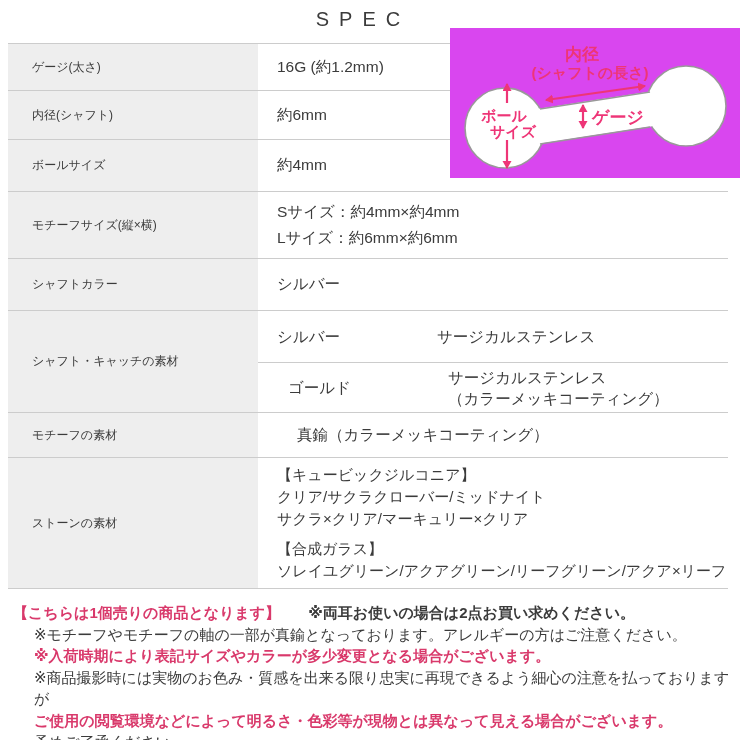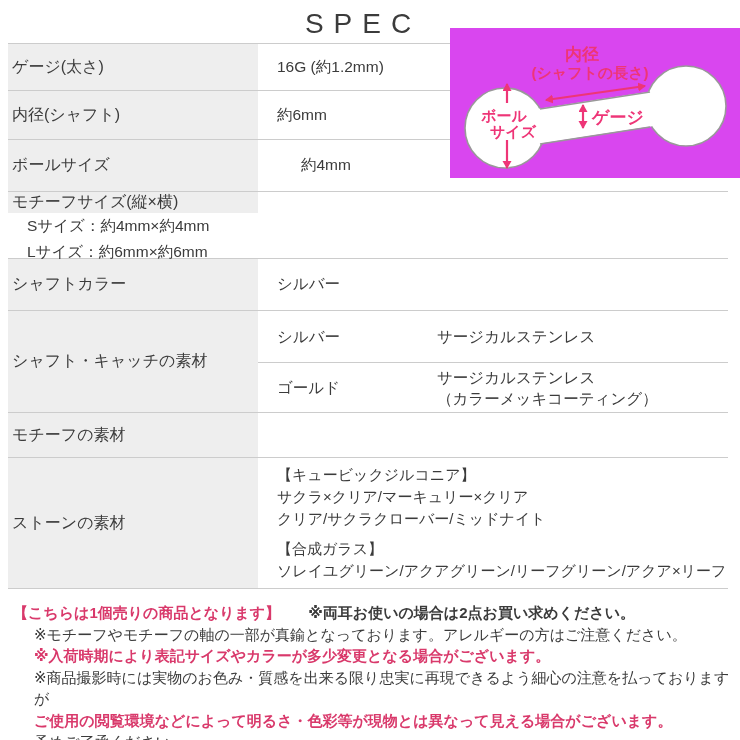--- a/index.html
+++ b/index.html
@@ -14,48 +14,48 @@
   body{
     position:relative;
     background:#ffffff;
     font-family:"Liberation Sans","DejaVu Sans",sans-serif;
     color:var(--text);
     overflow:hidden;
   }
   .page-title{
     position:absolute;top:8px;left:0;width:726px;
     text-align:center;
-    font-size:28px;letter-spacing:10px;
+    font-size:20px;letter-spacing:10px;
     color:var(--text);
   }
   
   .spec-table{
     position:absolute;left:8px;top:43px;width:720px;
     border-top:1px solid var(--border);
   }
   .spec-row{display:flex;border-bottom:1px solid var(--border);}
   .spec-label{
     width:250px;background:var(--label-bg);
     display:flex;align-items:center;
-    padding-left:4px;
-    font-size:16px;color:var(--text);
+    padding-left:24px;
+    font-size:12px;color:var(--text);
   }
   .spec-value{
     flex:1;display:flex;flex-direction:column;justify-content:center;
     padding-left:19px;font-size:15.5px;color:var(--text);
   }
-  .r1{height:47px;} .r2{height:49px;} .r3{height:52px;gap:24px;}
-  .r4{height:67px;flex-direction:column;} .r5{height:52px;} .r6{height:102px;}
+  .r1{height:47px;} .r2{height:49px;} .r3{height:52px;}
+  .r4{height:67px;} .r5{height:52px;} .r6{height:102px;}
   .r7{height:45px;gap:20px;} .r8{height:131px;}
   .vline{line-height:26px;}
   
   .r6 .spec-value{padding:0;}
   .sub-row{display:flex;align-items:center;padding-left:19px;}
   .sub-row-1{height:52px;border-bottom:1px solid var(--border);}
-  .sub-row-2{height:49px;}
+  .sub-row-2{height:49px;margin-left:11px;}
   .mat-color{width:160px;line-height:21px;}
   .mat-name{flex:1;line-height:21px;}
   
   .stone-group{line-height:22px;font-size:15px;}
   .stone-group + .stone-group{margin-top:8px;}
   
   .diagram-box{
     position:absolute;left:450px;top:28px;width:290px;height:150px;
     background:#d946ef;
   }
@@ -133,29 +133,32 @@
         <div class="mat-name">
           <div>サージカルステンレス</div>
           <div>（カラーメッキコーティング）</div>
         </div>
       </div>
     </div>
   </div>
 
   <div class="spec-row r7">
     <div class="spec-label">モチーフの素材</div>
+    <div class="spec-value">
+        <span>真鍮（カラーメッキコーティング）</span>
+      </div>
   </div>
 
   <div class="spec-row r8">
     <div class="spec-label">ストーンの素材</div>
     <div class="spec-value">
       <div class="stone-group">
         <div>【キュービックジルコニア】</div>
+        <div>クリア/サクラクローバー/ミッドナイト</div>
         <div>サクラ×クリア/マーキュリー×クリア</div>
-        <div>クリア/サクラクローバー/ミッドナイト</div>
       </div>
       <div class="stone-group">
         <div>【合成ガラス】</div>
         <div>ソレイユグリーン/アクアグリーン/リーフグリーン/アクア×リーフ</div>
       </div>
     </div>
   </div>
 
 </div>
 

